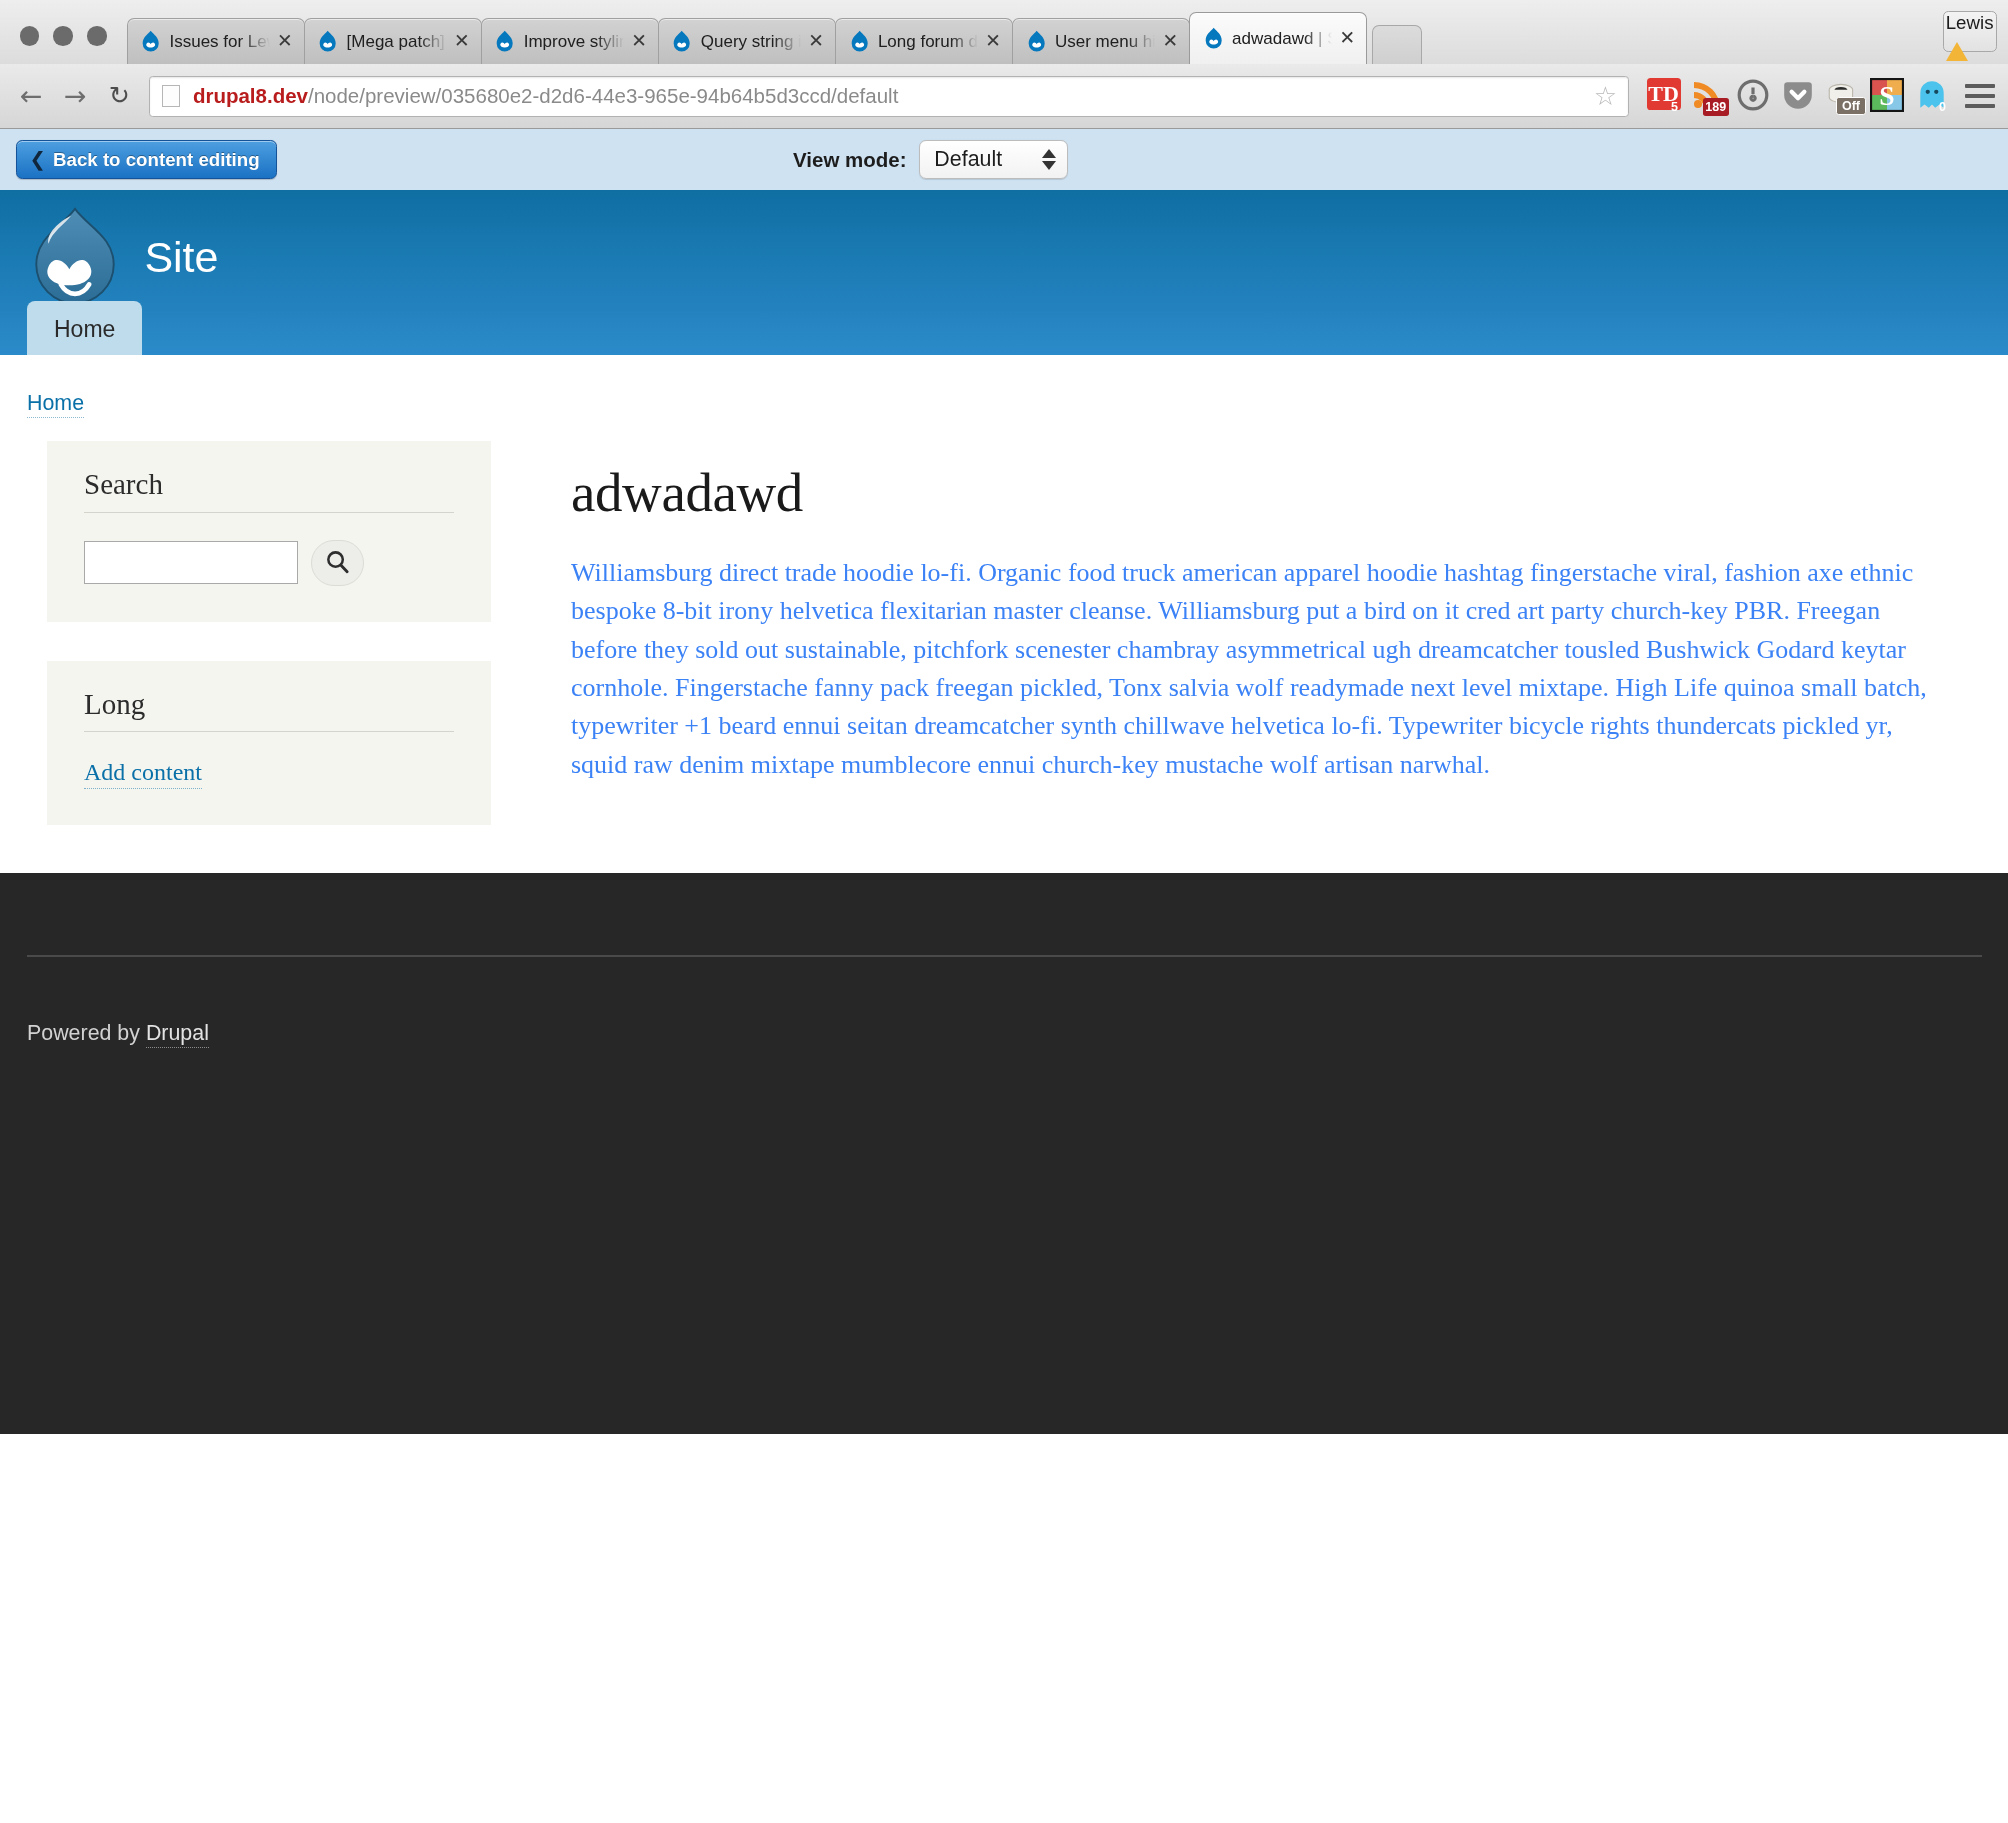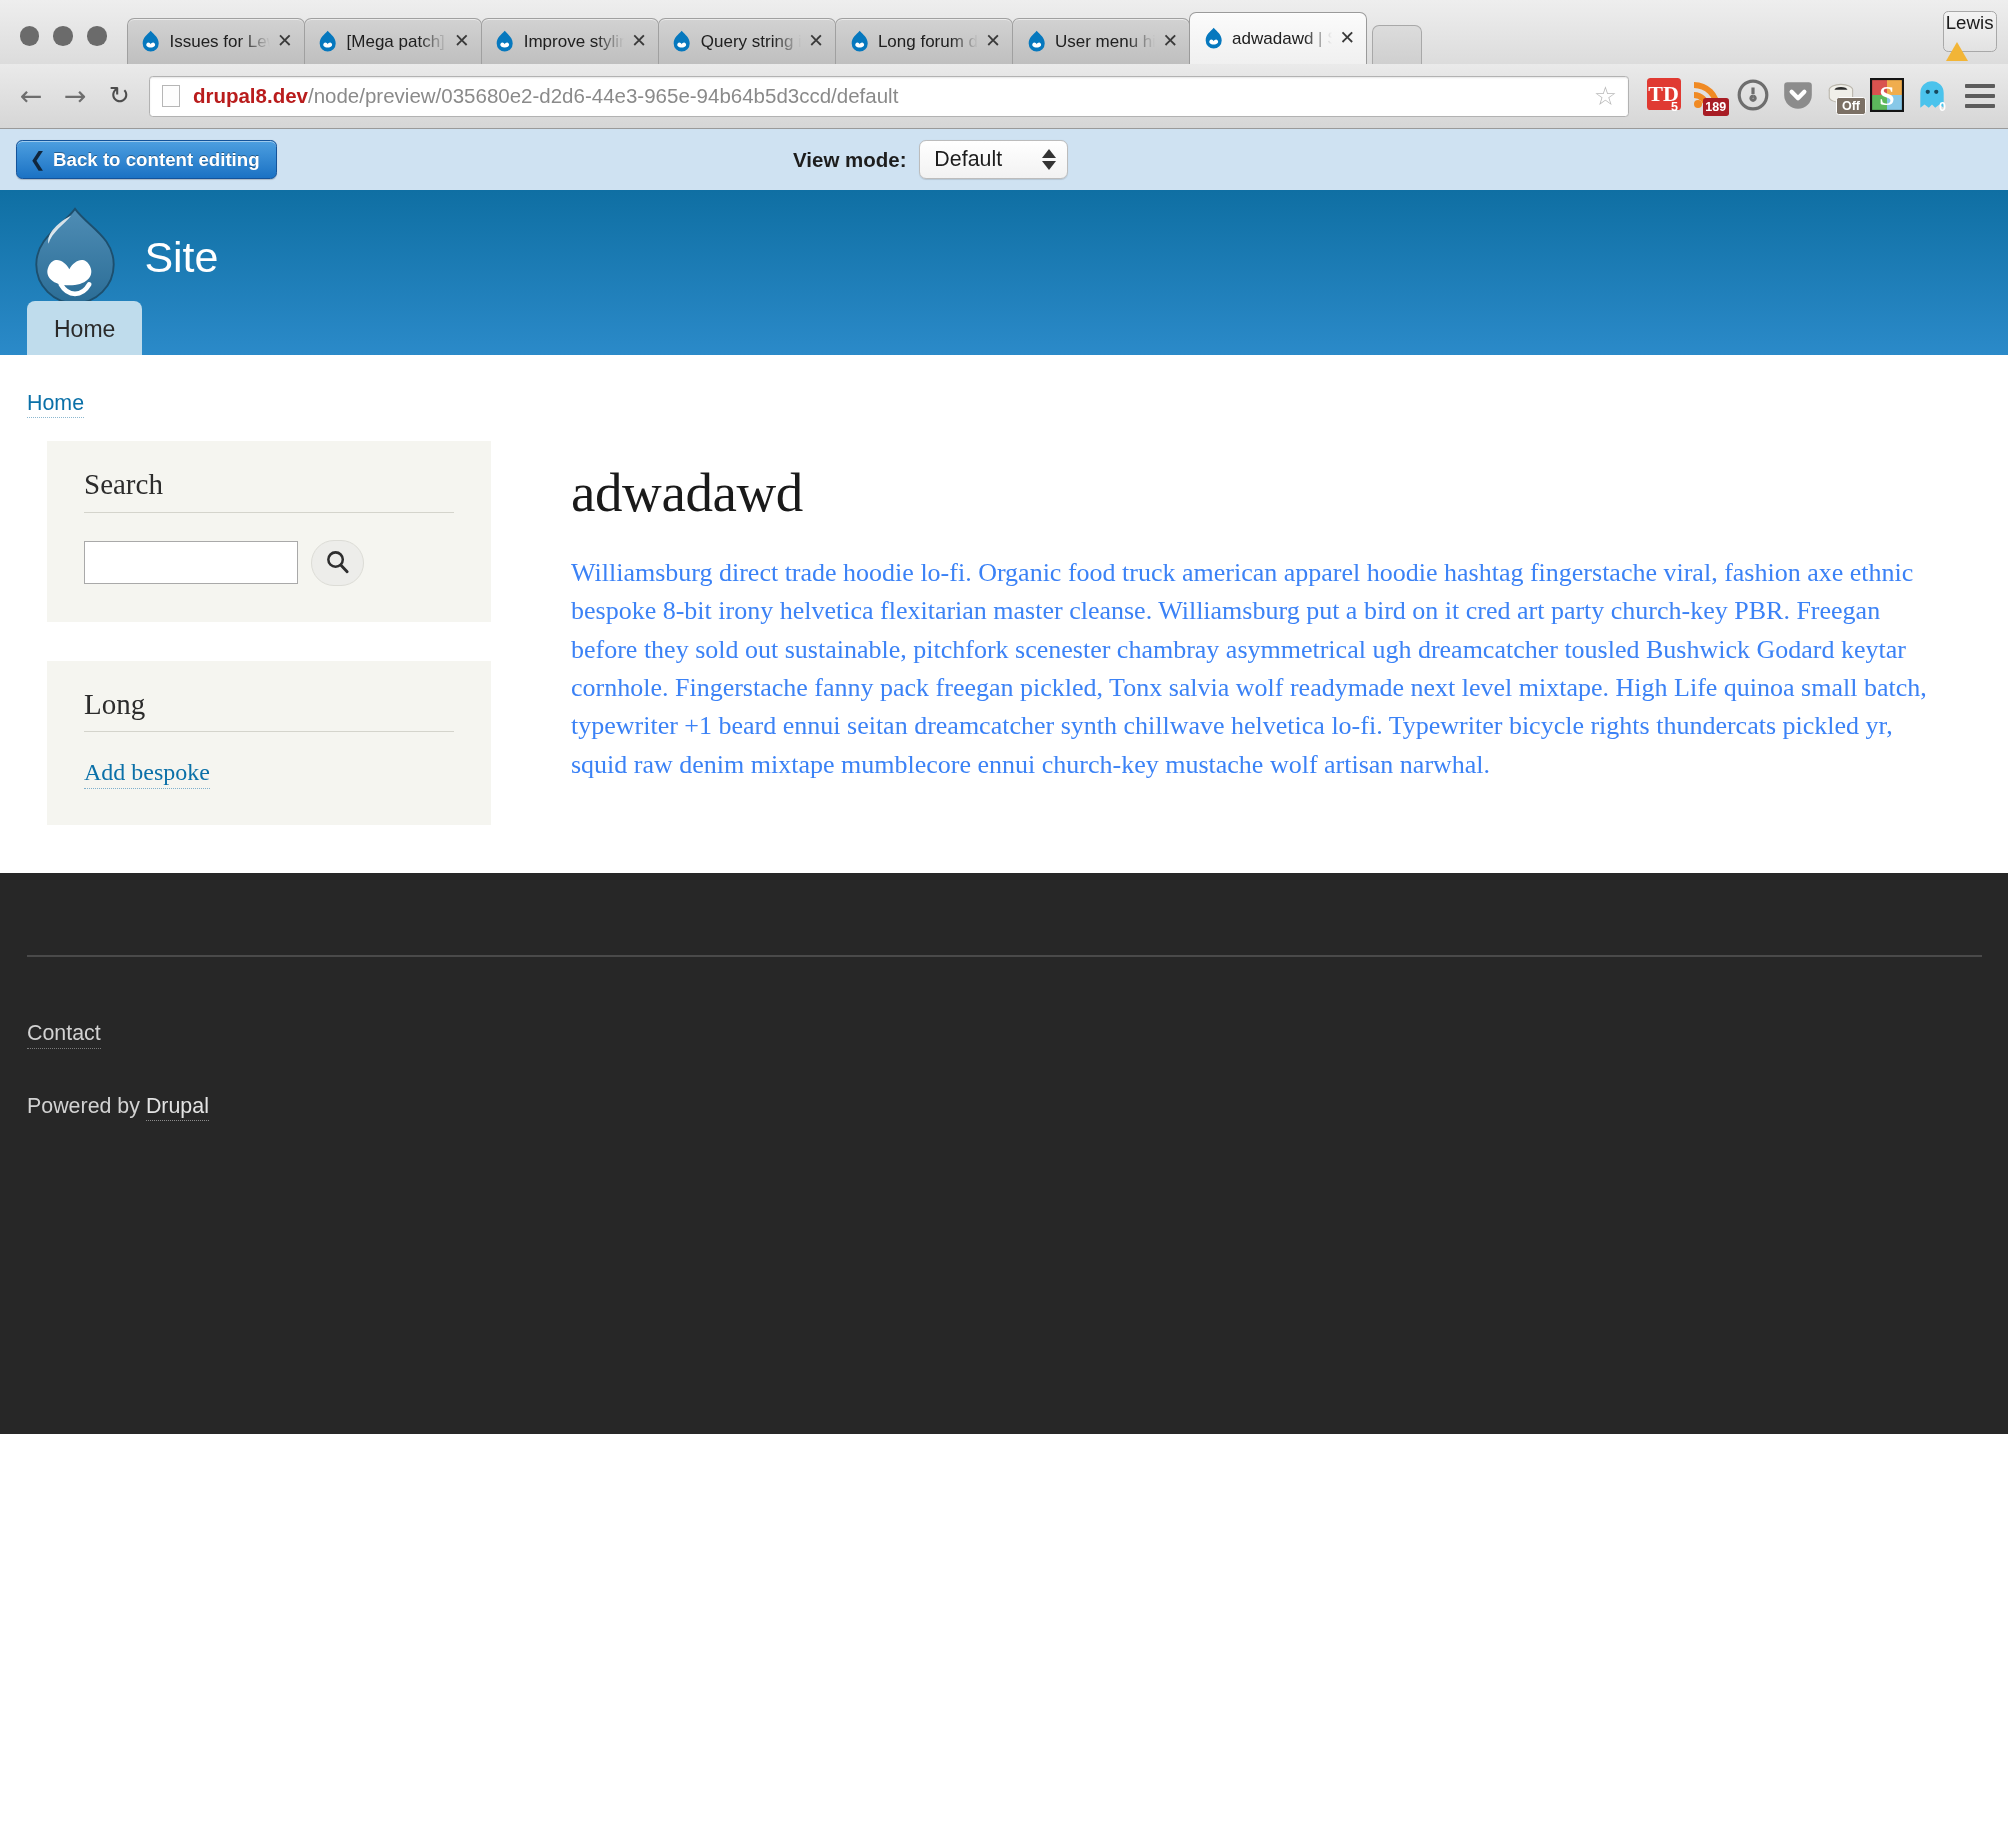--- a/index.html
+++ b/index.html
@@ -603,36 +603,33 @@
             <svg width="27" height="27" viewBox="0 0 28 28">
               <circle cx="12" cy="11" r="7.5" fill="none" stroke="#2e2e2e" stroke-width="2.6"></circle>
               <line x1="17.4" y1="16.6" x2="24" y2="23.5" stroke="#2e2e2e" stroke-width="3" stroke-linecap="round"></line>
             </svg>
           </div>
         </div>
       </div>
 
       <div class="block">
         <div class="block-title">Long</div>
-        <a class="tools-link" href="#">Add bespoke</a>
+        <a class="tools-link" href="#">Add content</a>
       </div>
 
     </div>
 
     <div class="content">
       <h1 class="node-title">adwadawd</h1>
       <div class="node-body">Williamsburg direct trade hoodie lo-fi. Organic food truck american apparel hoodie hashtag fingerstache viral, fashion axe ethnic bespoke 8-bit irony helvetica flexitarian master cleanse. Williamsburg put a bird on it cred art party church-key PBR. Freegan before they sold out sustainable, pitchfork scenester chambray asymmetrical ugh dreamcatcher tousled Bushwick Godard keytar cornhole. Fingerstache fanny pack freegan pickled, Tonx salvia wolf readymade next level mixtape. High Life quinoa small batch, typewriter +1 beard ennui seitan dreamcatcher synth chillwave helvetica lo-fi. Typewriter bicycle rights thundercats pickled yr, squid raw denim mixtape mumblecore ennui church-key mustache wolf artisan narwhal.</div>
       <div class="content-spacer"></div>
     </div>
 
   </div>
 </div>
 
 <div class="site-footer">
   <div class="footer-inner">
     <div class="footer-rule"></div>
-    <div class="footer-row">
-      <a class="footer-link" href="#">Contact</a>
-    </div>
     <div class="powered"><span>Powered by </span><a href="#">Drupal</a></div>
   </div>
 </div>
 
 
 </body></html>

